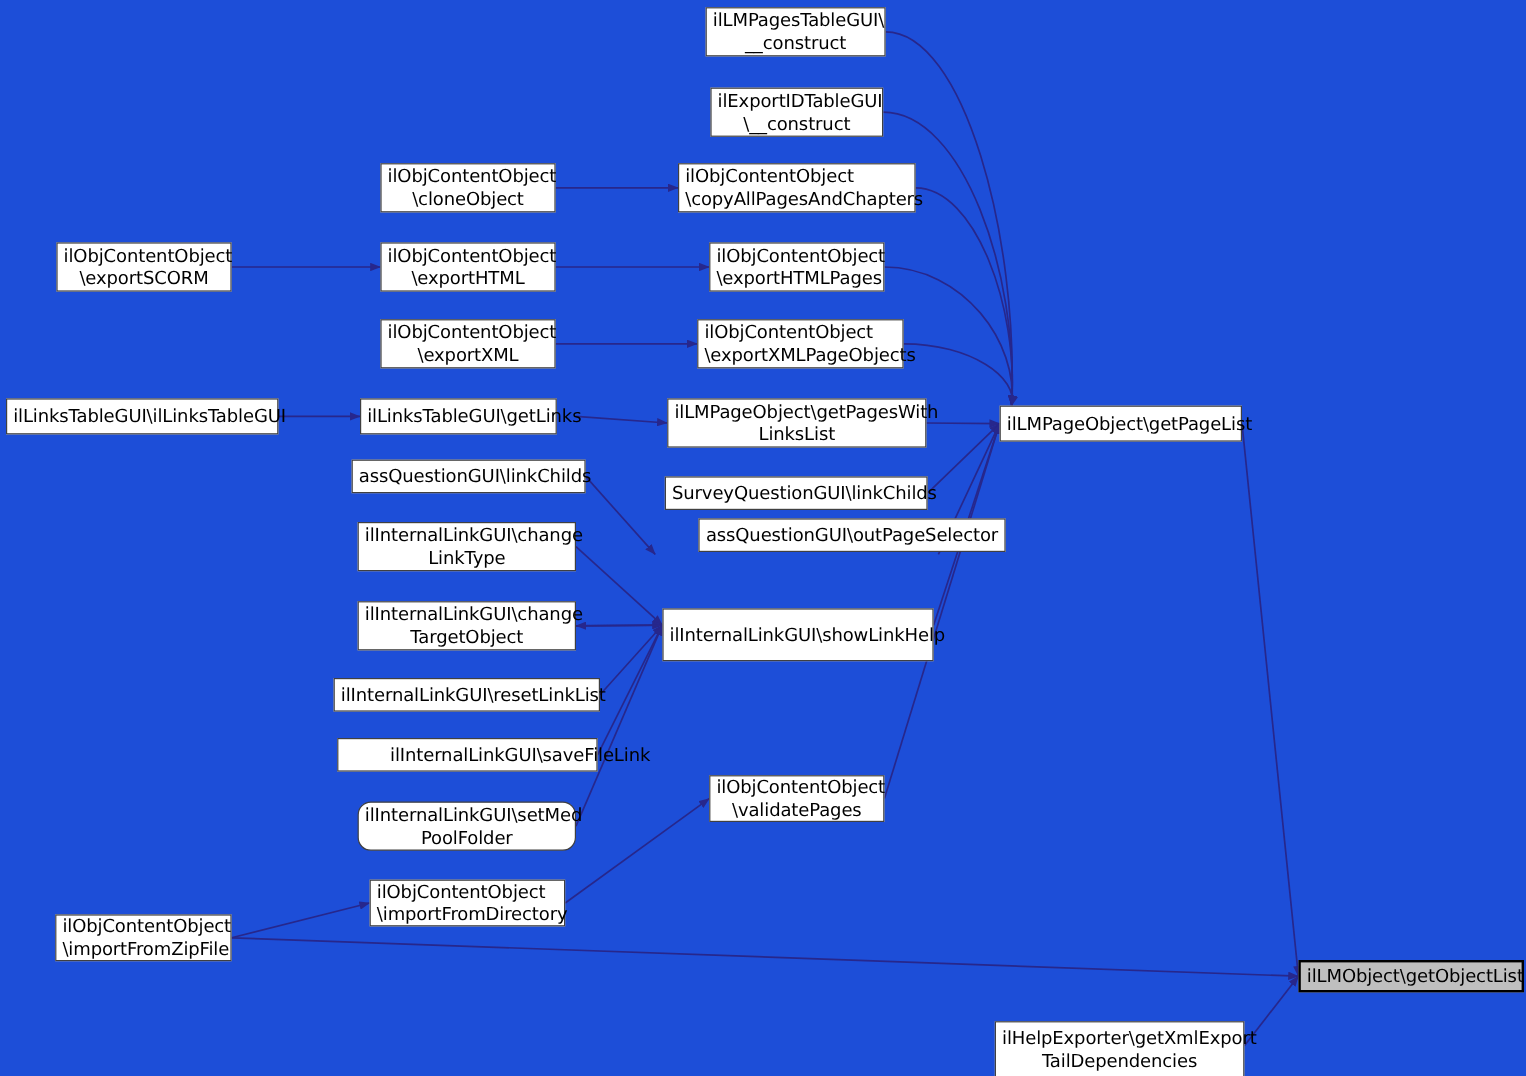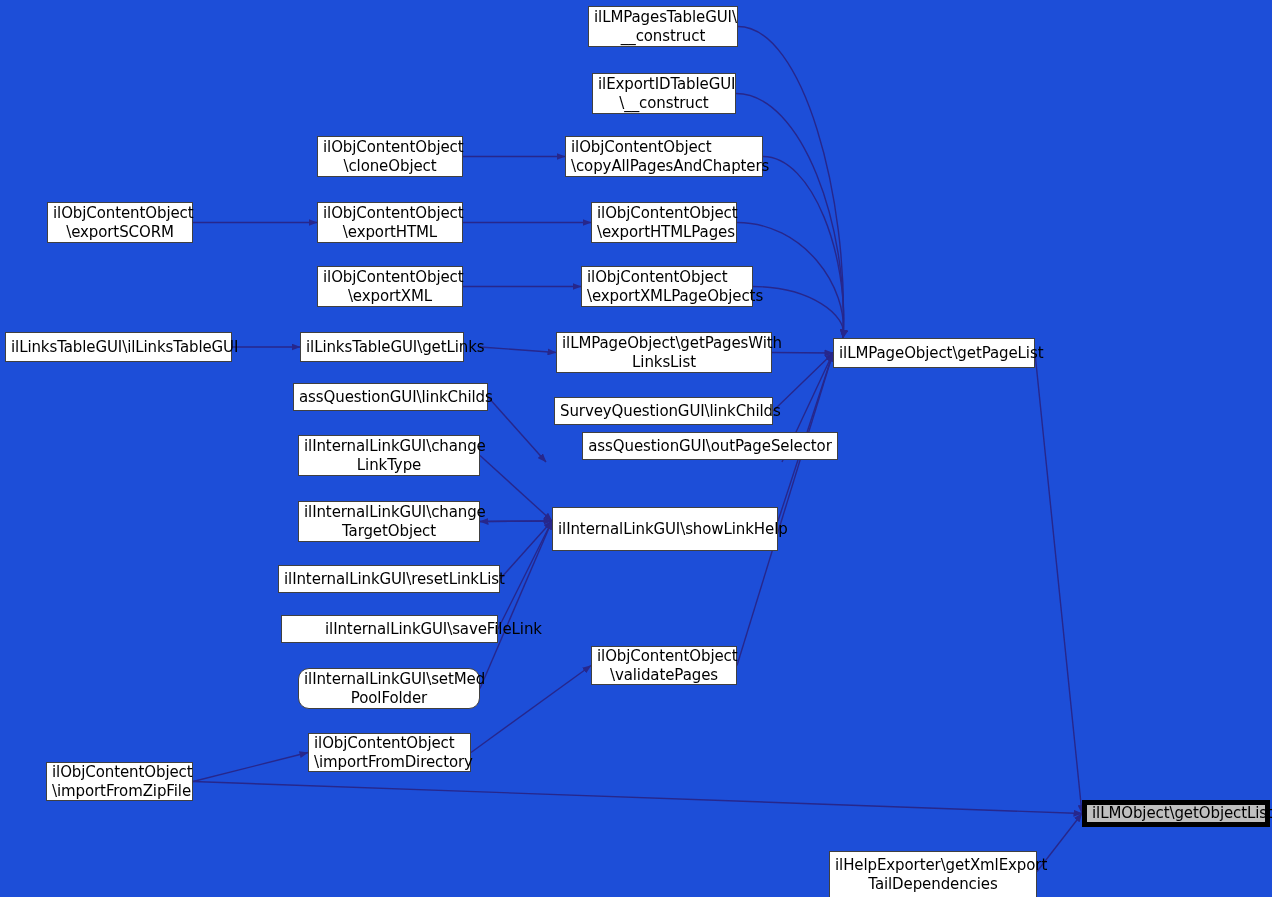--- a/index.html
+++ b/index.html
@@ -36,21 +36,21 @@
     display: flex;
     align-items: center;
     justify-content: center;
     text-align: center;
     padding: 0 5px;
     white-space: pre-line;
     letter-spacing: -0.1px;
   }
   .gnode.highlight {
     background: #bfbfbf;
-    border: 5px solid #000000;
+    border: 2px solid #000000;
     text-align: center;
   }
   .gnode.leftalign {
     justify-content: flex-start;
     text-align: left;
   }
   .gnode-label {
     display: block;
     width: 100%;
     white-space: pre-line;

